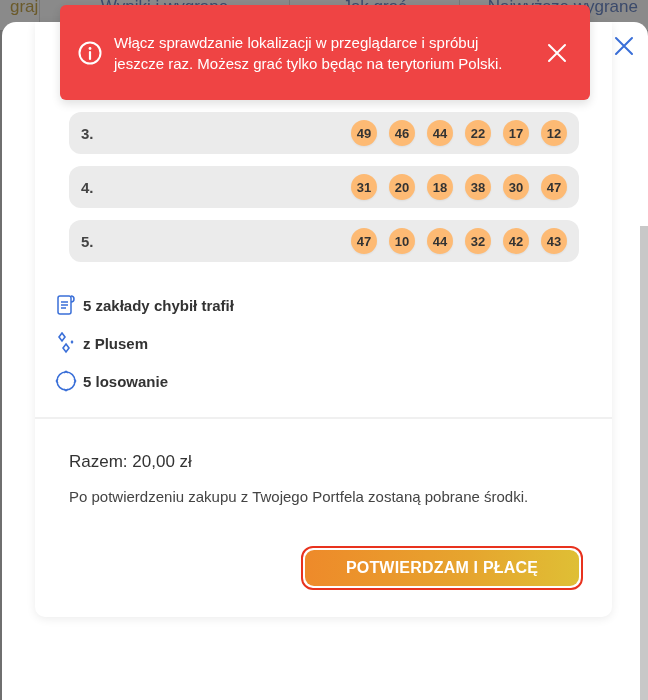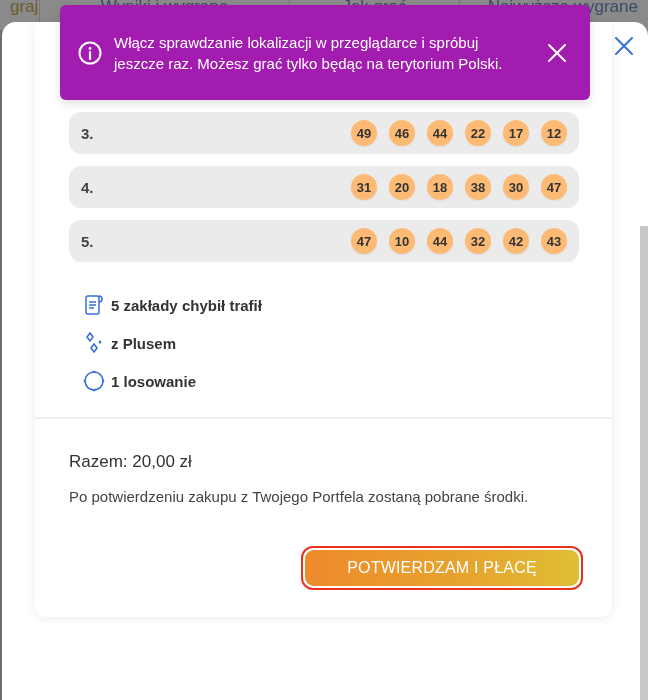--- a/index.html
+++ b/index.html
@@ -66,21 +66,21 @@
     .row-label { font-size: 15px; font-weight: bold; color: #444; }
     .balls { display: flex; gap: 12px; }
     .ball {
       width: 26px; height: 26px; border-radius: 50%;
       background: #fdba74;
       font-size: 13px; font-weight: bold; color: #333;
       display: flex; align-items: center; justify-content: center;
       box-shadow: 0 1px 2px rgba(0,0,0,0.06);
     }
     .features {
-      position: absolute; left: 48px; top: 264px;
+      position: absolute; left: 20px; top: 264px;
     }
     .feature {
       display: flex; align-items: center; height: 38px;
       font-size: 15px; font-weight: bold; color: #333;
     }
     .feature .ico { width: 22px; height: 22px; margin-right: 6px; display: flex; align-items: center; justify-content: center; }
     .summary { position: absolute; left: 34px; top: 430px; width: 500px; }
     .total { font-size: 17px; font-weight: normal; color: #333; }
     .note { margin-top: 14px; font-size: 15px; line-height: 21px; color: #444; }
     .pay-btn {
@@ -89,28 +89,28 @@
       border: 2px solid #e8321e;
       border-radius: 12px;
       padding: 2px;
       background: #fff;
       cursor: pointer;
     }
     .pay-btn-inner {
       width: 100%; height: 100%;
       border-radius: 9px;
       background: linear-gradient(90deg, #ee8a2a 0%, #e6a52e 60%, #dfbf35 100%);
-      color: #fff; font-weight: normal; font-size: 16px;
+      color: #fff; font-weight: bold; font-size: 16px;
       display: flex; align-items: center; justify-content: center;
       letter-spacing: 0.2px;
     }
     
     .toast {
       position: absolute; left: 60px; top: 5px; width: 530px; height: 95px;
-      background: #a21caf;
+      background: #ef4444;
       border-radius: 6px;
       box-shadow: 0 4px 10px rgba(0,0,0,0.12);
       display: flex; align-items: center;
       padding: 0 18px 0 18px;
       color: #fff;
     }
     .toast .info-icon { width: 24px; height: 24px; margin-right: 12px; flex-shrink: 0; }
     .toast-text { flex: 1; font-size: 15px; line-height: 21px; padding-right: 30px; }
     .toast-close { width: 22px; height: 22px; cursor: pointer; flex-shrink: 0; margin-right: 4px; }
   </style>
@@ -190,21 +190,21 @@
         </span>
         <span>z Plusem</span>
       </div>
       <div class="feature">
         <span class="ico">
           <svg width="22" height="22" viewBox="0 0 22 22">
             <circle cx="11" cy="11" r="9" fill="none" stroke="#3a6fd8" stroke-width="1.5"></circle>
             <path d="M11 1 l-2 2 M11 1 l2 2 M21 11 l-2 -2 M21 11 l-2 2 M11 21 l-2 -2 M11 21 l2 -2 M1 11 l2 -2 M1 11 l2 2" stroke="#3a6fd8" stroke-width="1.3"></path>
           </svg>
         </span>
-        <span>1 losowanie</span>
+        <span>5 losowanie</span>
       </div>
     </div>
 
     <div class="divider"></div>
 
     <div class="summary">
       <div class="total">Razem: 20,00 zł</div>
       <div class="note">Po potwierdzeniu zakupu z Twojego Portfela zostaną pobrane środki.</div>
     </div>
 

